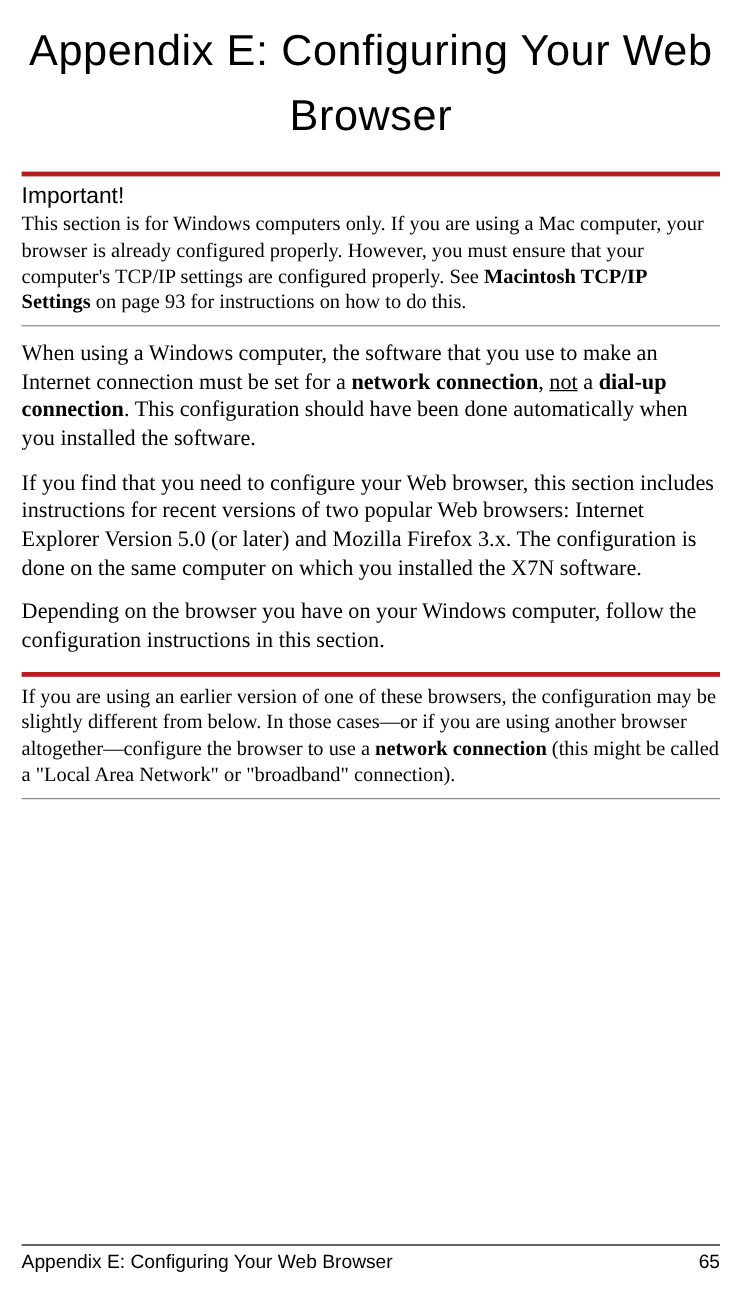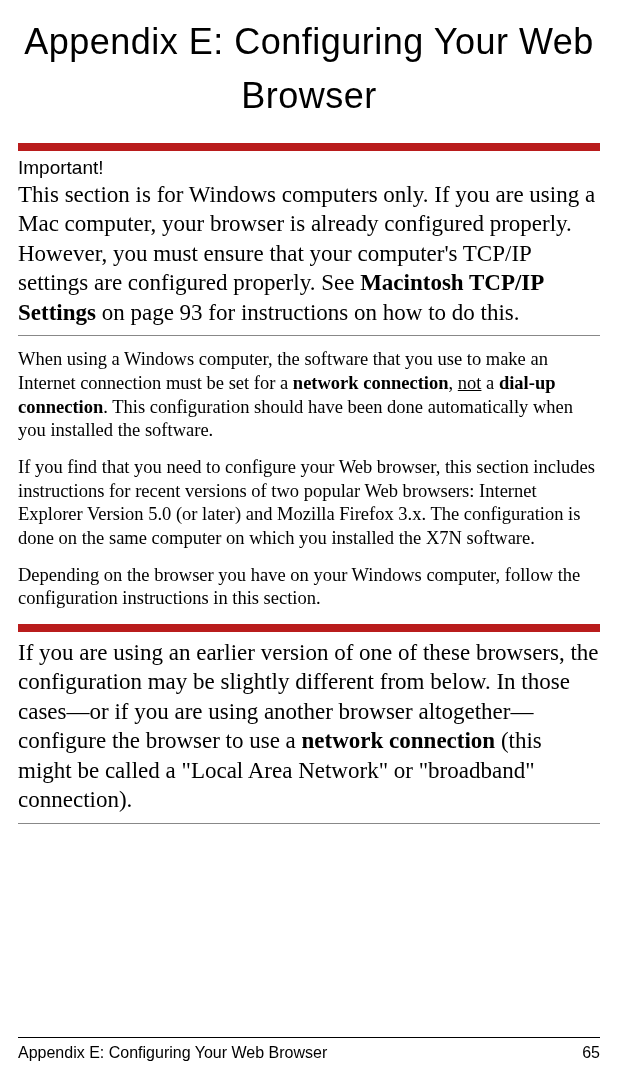--- a/index.html
+++ b/index.html
@@ -18,33 +18,33 @@
     .title {
       font-family: Verdana, Geneva, sans-serif;
       font-size: 36px;
       font-weight: normal;
       text-align: center;
       line-height: 1.5;
       margin-bottom: 20px;
       letter-spacing: 0.5px;
     }
     .callout-box {
-      border-top: 8px solid #b91c1c;
+      border-top: 4px solid #b91c1c;
       border-bottom: 1px solid #888;
       padding: 6px 0 8px 0;
       margin-bottom: 12px;
     }
     .callout-heading {
       font-family: Verdana, Geneva, sans-serif;
       font-size: 19px;
       font-weight: normal;
       margin-bottom: 1px;
     }
     .callout-body {
-      font-size: 23px;
+      font-size: 17px;
       line-height: 1.28;
     }
     .body-para {
       font-size: 18.5px;
       line-height: 1.28;
       margin-bottom: 13px;
     }
     .bold {
       font-weight: bold;
     }

